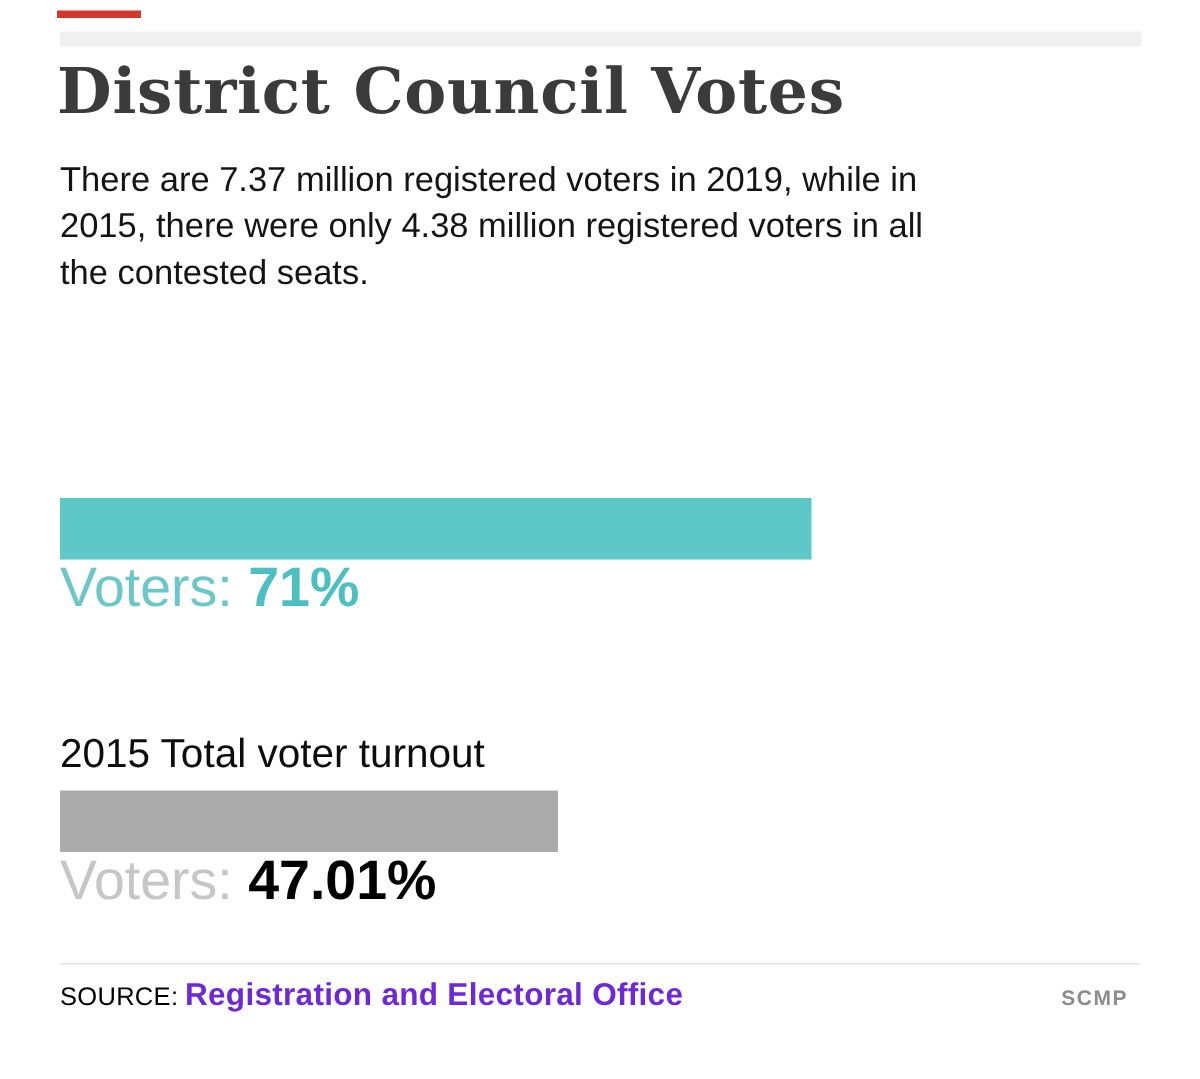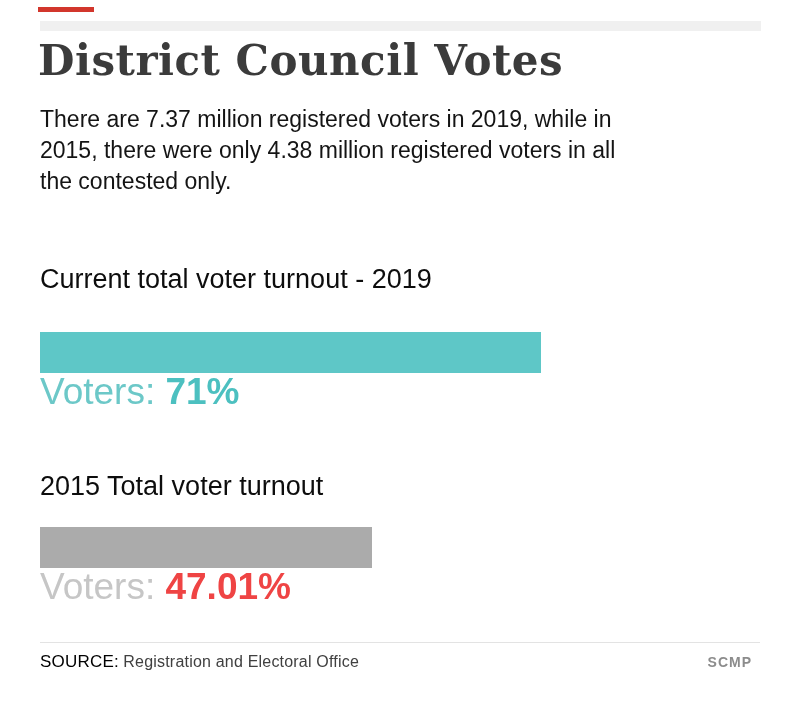--- a/index.html
+++ b/index.html
@@ -18,76 +18,75 @@
     font-size:42px; font-weight:bold; color:#3b3b3b; line-height:1.2;
     letter-spacing:0.5px;
   }
   .description { position:absolute; left:40px; top:104px; width:720px; color:#141414; }
   .description .line { font-size:23px; line-height:31px; white-space:nowrap; }
   .section-label {
     position:absolute; left:40px; width:720px;
     font-size:27px; color:#0d0d0d; line-height:1.25; white-space:nowrap;
   }
   .label-2019 { top:263px; }
-  .label-2015 { top:470px; }
+  .label-2015 { top:486px; }
   .bar-track { position:absolute; left:40px; width:706px; height:41px; }
   .bar-track.bar1 { top:332px; }
   .bar-track.bar2 { top:527px; }
   .bar-fill { height:41px; }
   .value-line {
     position:absolute; left:40px; width:720px;
     font-size:37px; line-height:1.1; white-space:nowrap;
   }
   .value-2019 { top:372px; }
   .value-2015 { top:567px; }
   .value-line b { font-weight:bold; }
   .divider { position:absolute; left:40px; top:642px; width:720px; height:1px; background:#e3e3e3; }
   .footer {
     position:absolute; left:40px; top:652px; width:712px;
     display:flex; justify-content:space-between; align-items:baseline;
   }
   .source-label { font-size:17px; color:#000000; letter-spacing:0.2px; }
-  .source-name  { font-size:16px; font-weight:normal; color:#404040; letter-spacing:0.2px; }
+  .source-name  { font-size:21px; font-weight:bold; color:#6d28d9; letter-spacing:0.2px; }
   .brand { font-size:14px; font-weight:bold; color:#8c8c8c; letter-spacing:1px; }
 </style>
 </head>
 <body>
 
 <div class="page">
 
   <div class="kicker-rule" style="background: rgb(210, 54, 44);"></div>
 
   <div class="top-band"></div>
 
   <div class="title">District Council Votes</div>
 
   <div class="description">
     <div class="line">There are 7.37 million registered voters in 2019, while in</div>
     <div class="line">2015, there were only 4.38 million registered voters in all</div>
-    <div class="line">the contested only.</div>
+    <div class="line">the contested seats.</div>
   </div>
 
-  <div class="section-label label-2019">Current total voter turnout - 2019</div>
 
   <div class="bar-track bar1">
     <div class="bar-fill" style="width: 71%; background: rgb(94, 199, 199);"></div>
   </div>
 
   <div class="value-line value-2019">
     <span style="color: rgb(108, 200, 200);">Voters: </span><b style="color: rgb(76, 192, 192);">71%</b>
   </div>
 
   <div class="section-label label-2015">2015 Total voter turnout</div>
 
   <div class="bar-track bar2">
     <div class="bar-fill" style="width: 47.01%; background: rgb(171, 171, 171);"></div>
   </div>
 
   <div class="value-line value-2015">
-    <span style="color: rgb(198, 198, 198);">Voters: </span><b style="color: #ef4444;">47.01%</b>
+    <span style="color: rgb(198, 198, 198);">Voters: </span><b style="color: #000000;">47.01%</b>
   </div>
 
   <div class="divider"></div>
 
   <div class="footer">
     <div>
       <span class="source-label">SOURCE:</span>
       <span class="source-name">Registration and Electoral Office</span>
     </div>
     <div class="brand">SCMP</div>

